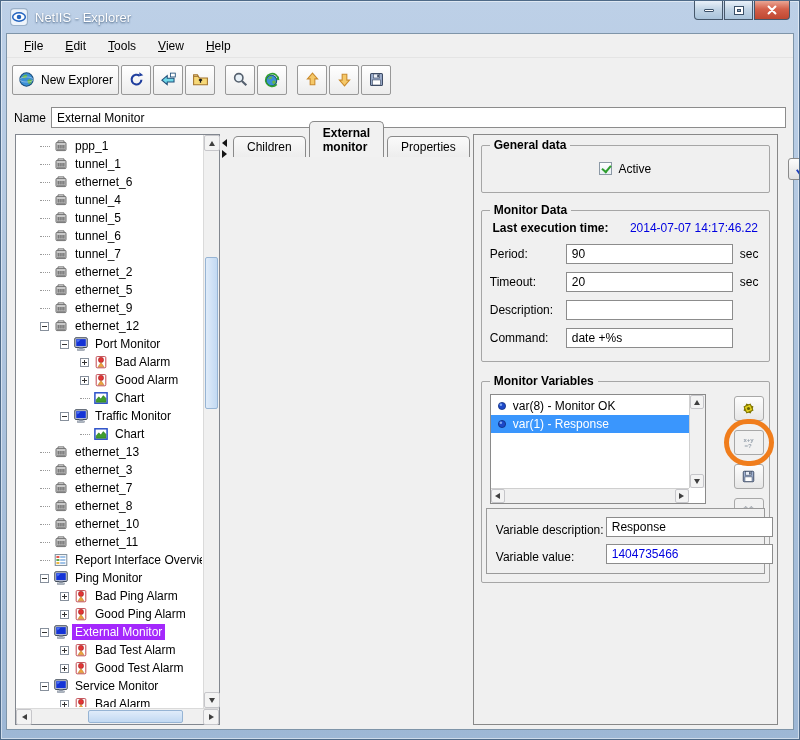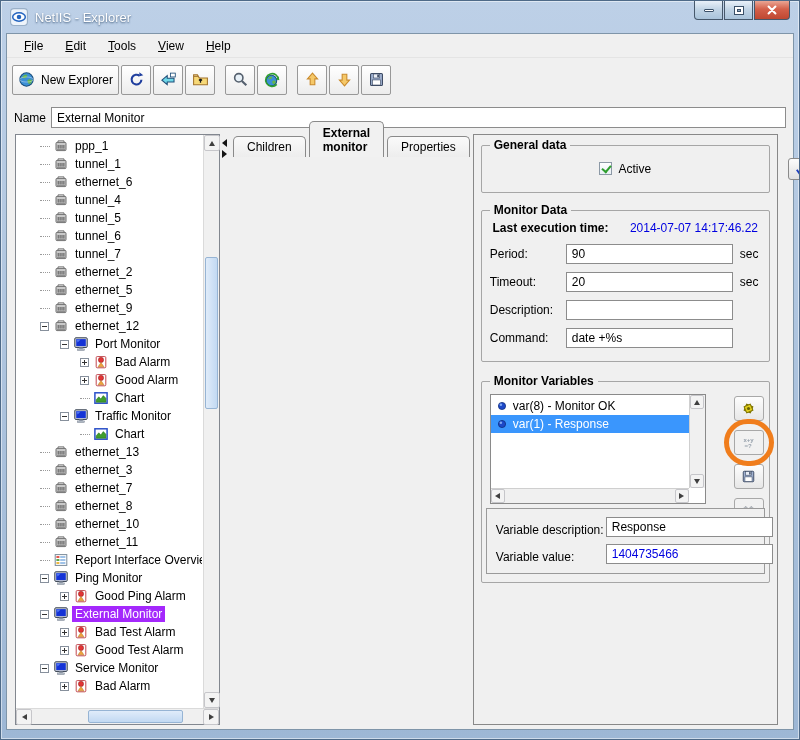--- a/index.html
+++ b/index.html
@@ -530,20 +530,29 @@
               </svg>
               <span class="tree-label">Ping Monitor</span>
             </div>
             <div class="tree-row" style="padding-left: 39px;">
               <span class="t-slot">
                 <span class="expander plus"></span>
               </span>
               <svg viewBox="0 0 16 16" class="tree-ico">
                 <use href="#i-alarm"></use>
               </svg>
+              <span class="tree-label">Bad Ping Alarm</span>
+            </div>
+            <div class="tree-row" style="padding-left: 39px;">
+              <span class="t-slot">
+                <span class="expander plus"></span>
+              </span>
+              <svg viewBox="0 0 16 16" class="tree-ico">
+                <use href="#i-alarm"></use>
+              </svg>
               <span class="tree-label">Good Ping Alarm</span>
             </div>
             <div class="tree-row" style="padding-left: 19px;">
               <span class="t-slot">
                 <span class="expander"></span>
               </span>
               <svg viewBox="0 0 16 16" class="tree-ico">
                 <use href="#i-monitor"></use>
               </svg>
               <span class="tree-label selected">External Monitor</span>

